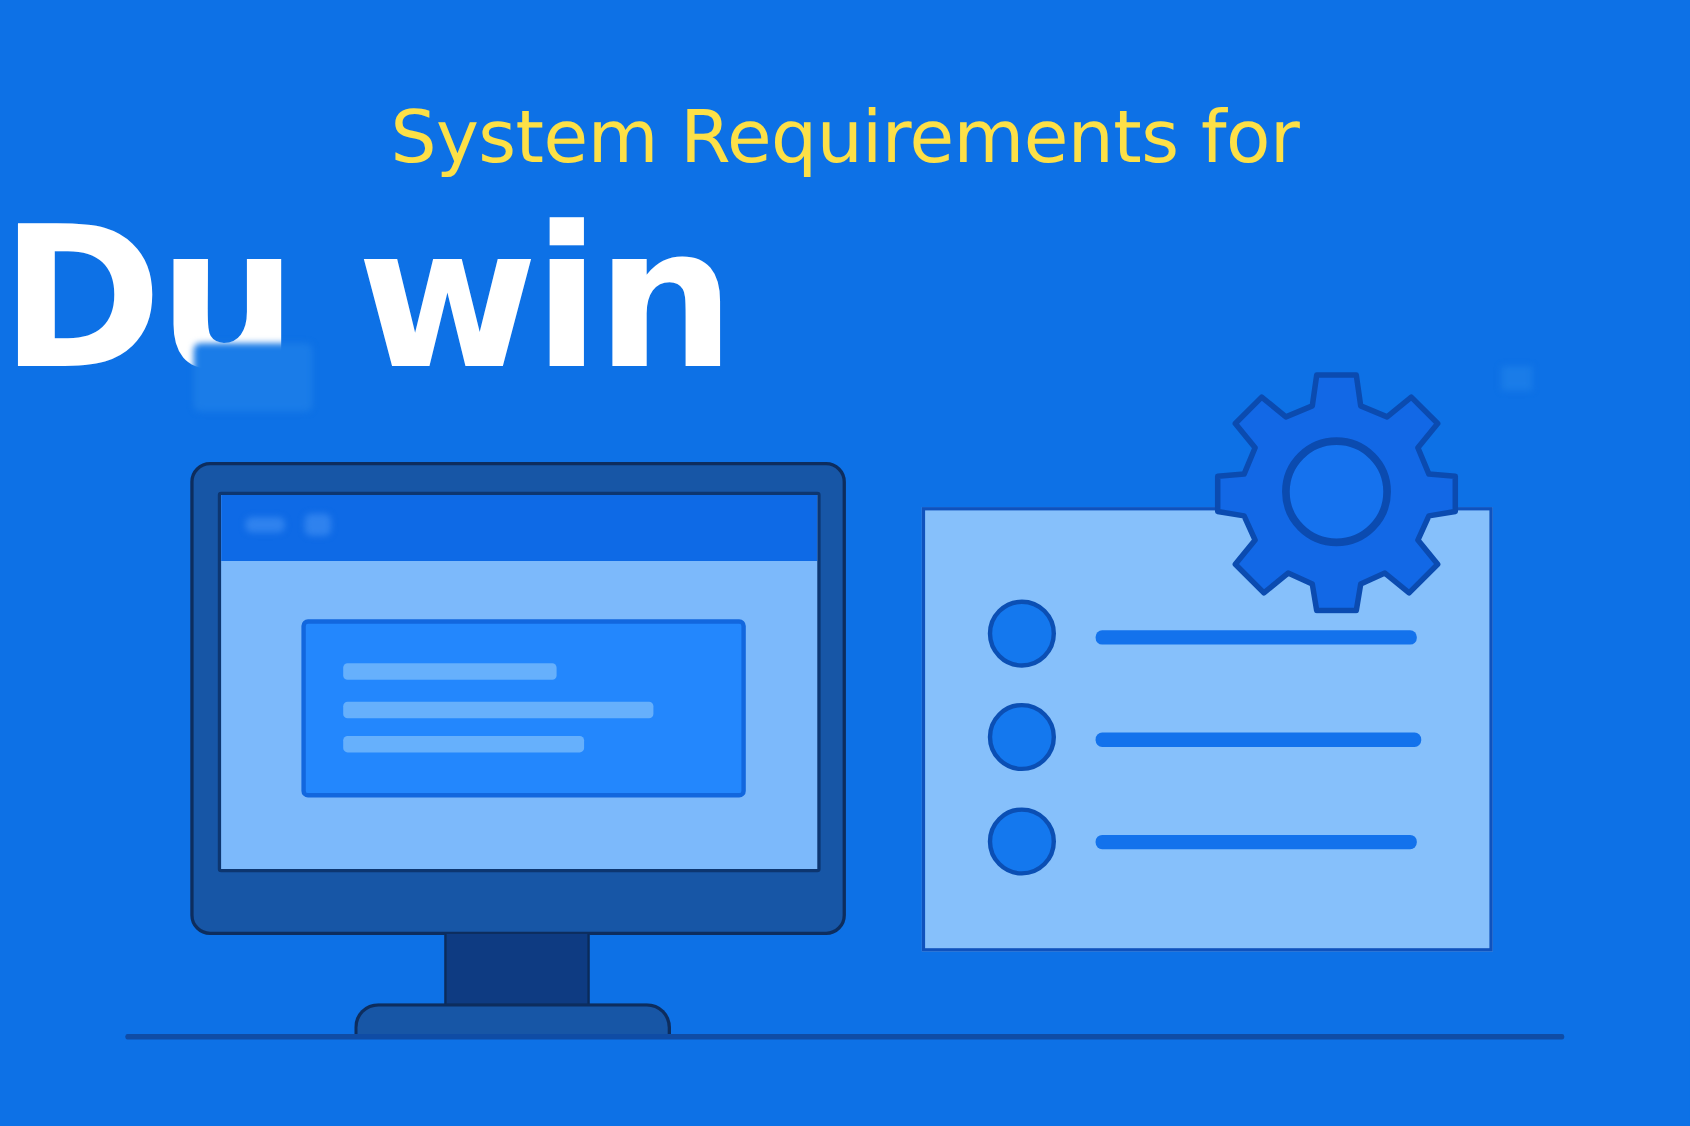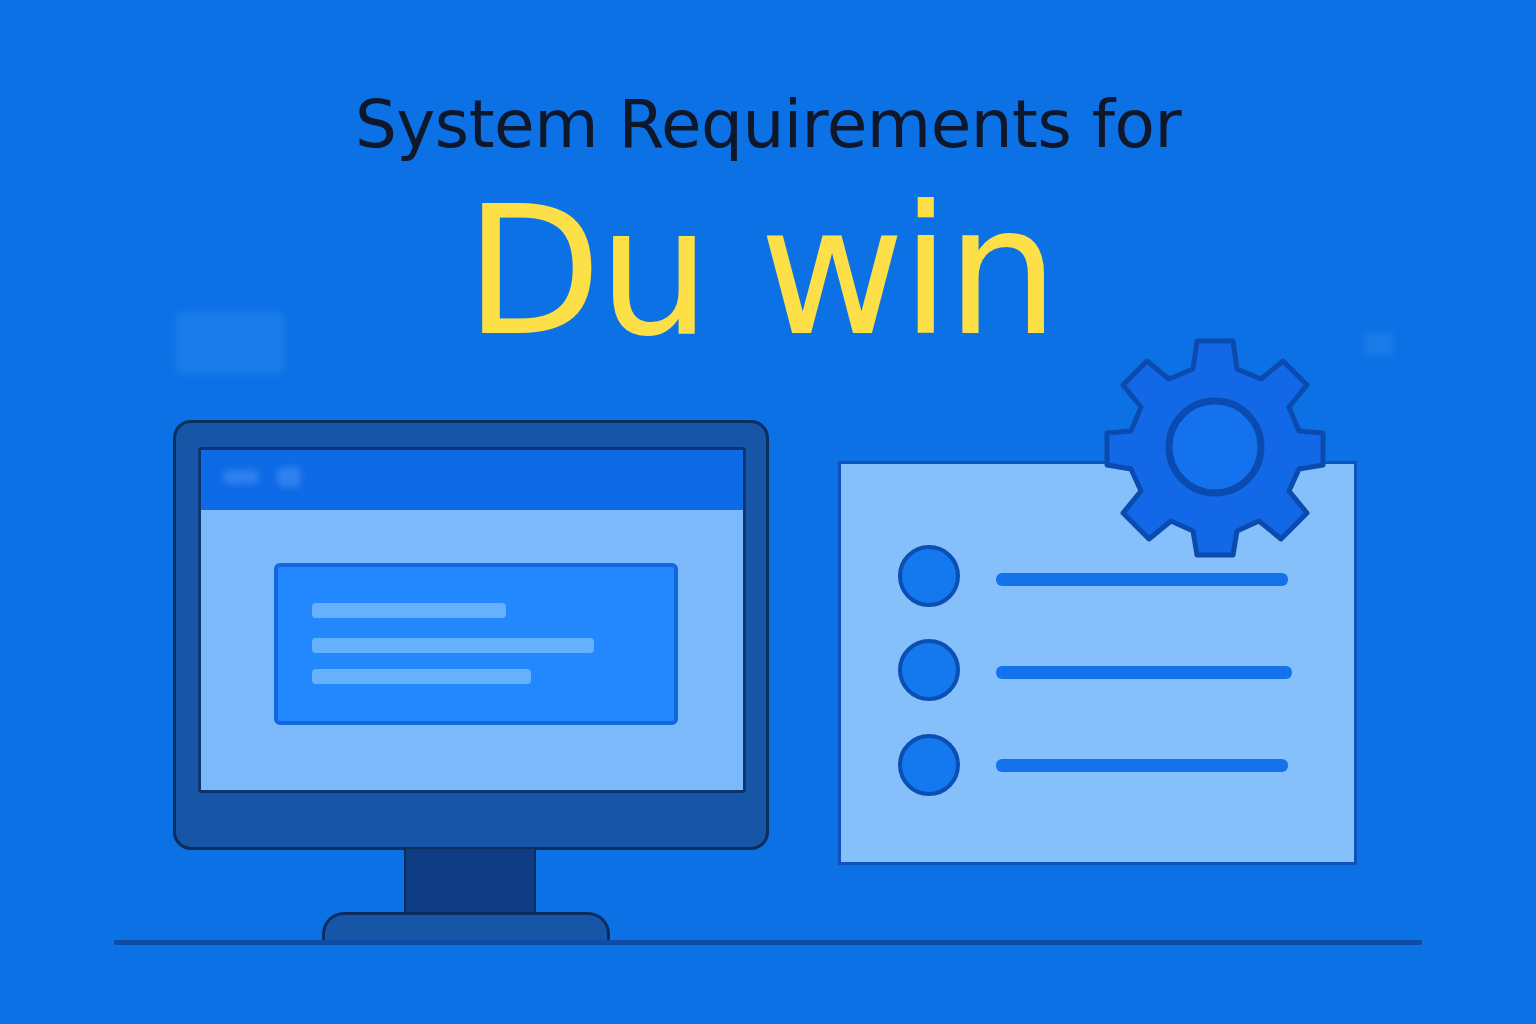--- a/index.html
+++ b/index.html
@@ -13,35 +13,34 @@
       background: #0d71e6;
       position: relative;
       font-family: "DejaVu Sans", "Liberation Sans", sans-serif;
     }
     .title-line1 {
       position: absolute;
       left: 0;
       width: 1536px;
       top: 80px;
       text-align: center;
-      color: #0f172a;
+      color: #fde047;
       font-size: 66px;
       font-weight: 500;
       letter-spacing: -0.5px;
       line-height: 90px;
     }
     .title-line2 {
       position: absolute;
       left: 0;
       width: 1520px;
       top: 182px;
-      text-align: center;
-      color: #fde047;
+      color: #ffffff;
       font-size: 178px;
-      font-weight: 400;
+      font-weight: 700;
       letter-spacing: -4px;
       line-height: 180px;
     }
     .ghost-rect {
       position: absolute;
       left: 176px;
       top: 312px;
       width: 108px;
       height: 62px;
       background: #1a7ce8;

